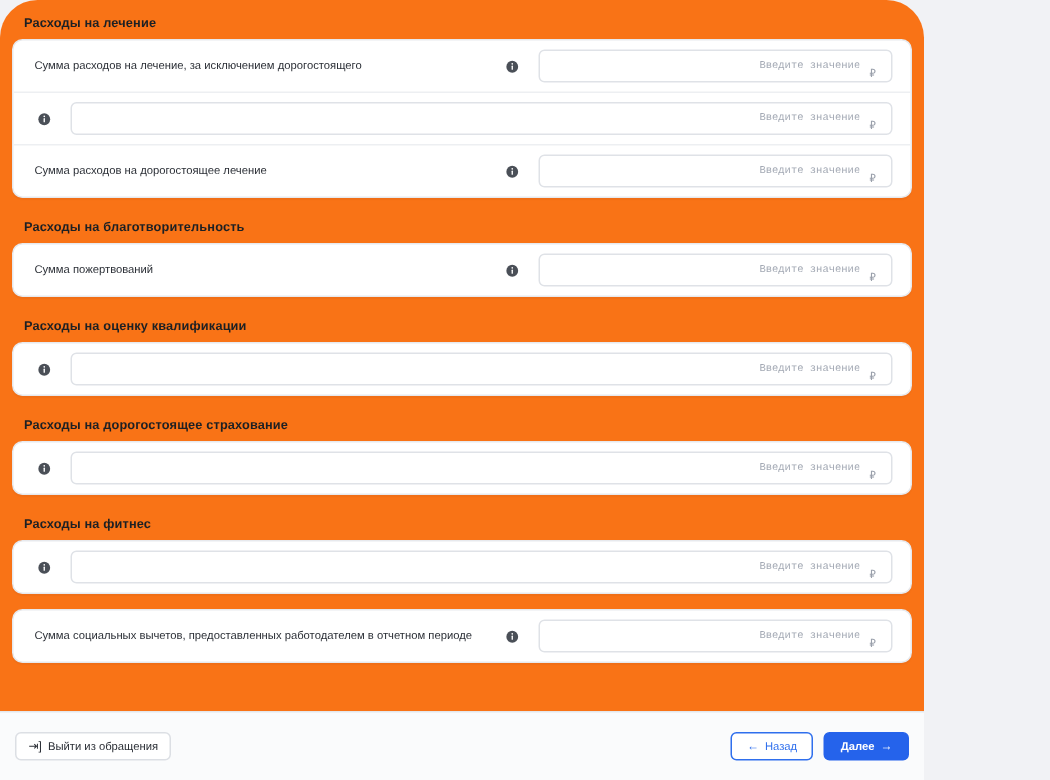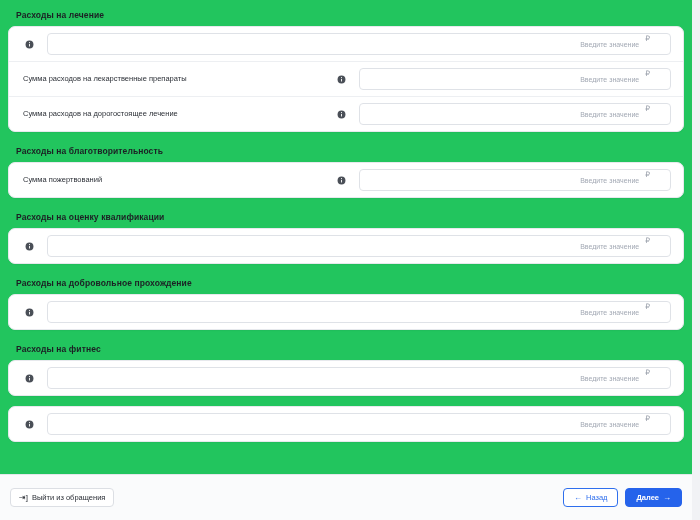--- a/index.html
+++ b/index.html
@@ -5,24 +5,25 @@
   * { box-sizing: border-box; }
   html, body {
     margin: 0; padding: 0;
     width: 700px; height: 520px;
     background: #f1f2f5;
     font-family: "Liberation Sans", "DejaVu Sans", sans-serif;
     overflow: hidden;
   }
   .page {
     position: relative;
-    width: 692px; height: 520px;
-    background: #22c55e;
+    width: 616px; height: 520px;
+    background: #f97316;
     display: flex;
     flex-direction: column;
+    border-radius: 25px;
   }
 
   
   .form-body {
     flex: 1 1 auto;
     padding: 6px 8px 0 8px;
     overflow: hidden;
   }
 
   .section { margin-bottom: 10px; }
@@ -64,29 +65,30 @@
     flex: 0 0 20px;
     display: flex;
     align-items: center;
     justify-content: center;
   }
   .info-icon svg { display: block; }
 
   .input-wrap {
     flex: 1 1 auto;
     display: flex;
-    align-items: flex-start;
+    align-items: flex-end;
     justify-content: flex-end;
     background: #ffffff;
     border: 1px solid #dfe2e7;
     border-radius: 4px;
     height: 22px;
-    padding: 0 20px 0 8px;
+    padding: 0 10px 0 8px;
     margin-left: 8px;
     margin-right: 2px;
+    font-family: Liberation Mono, monospace;
   }
   .input-field {
     flex: 1 1 auto;
     border: none;
     outline: none;
     background: transparent;
     font-family: inherit;
     font-size: 7px;
     color: #2b2f36;
     text-align: right;
@@ -150,34 +152,34 @@
 </head>
 <body>
 
 <div class="page">
 
   <div class="form-body" id="form-body">
       <div class="section">
         <div class="section-header">Расходы на лечение</div>
         <div class="card">
           <div class="field-row">
-            <div class="info-icon">
-              <svg width="9" height="9" viewBox="0 0 16 16">
-                <circle cx="8" cy="8" r="7" fill="#4a4f57"></circle>
-                <rect x="7.2" y="6.6" width="1.6" height="5" rx="0.7" fill="#ffffff"></rect>
-                <circle cx="8" cy="4.5" r="1" fill="#ffffff"></circle>
-              </svg>
-            </div>
-            <div class="input-wrap">
-              <input type="text" class="input-field" placeholder="Введите значение" style="">
-              <span class="currency">₽</span>
-            </div>
-          </div>
-          <div class="field-row">
-            <div class="field-label">Сумма расходов на лекарственные препараты</div>
+            <div class="field-label">Сумма расходов на лечение, за исключением дорогостоящего</div>
+            <div class="info-icon">
+              <svg width="9" height="9" viewBox="0 0 16 16">
+                <circle cx="8" cy="8" r="7" fill="#4a4f57"></circle>
+                <rect x="7.2" y="6.6" width="1.6" height="5" rx="0.7" fill="#ffffff"></rect>
+                <circle cx="8" cy="4.5" r="1" fill="#ffffff"></circle>
+              </svg>
+            </div>
+            <div class="input-wrap">
+              <input type="text" class="input-field" placeholder="Введите значение" style="">
+              <span class="currency">₽</span>
+            </div>
+          </div>
+          <div class="field-row">
             <div class="info-icon">
               <svg width="9" height="9" viewBox="0 0 16 16">
                 <circle cx="8" cy="8" r="7" fill="#4a4f57"></circle>
                 <rect x="7.2" y="6.6" width="1.6" height="5" rx="0.7" fill="#ffffff"></rect>
                 <circle cx="8" cy="4.5" r="1" fill="#ffffff"></circle>
               </svg>
             </div>
             <div class="input-wrap">
               <input type="text" class="input-field" placeholder="Введите значение" style="">
               <span class="currency">₽</span>
@@ -230,21 +232,21 @@
               </svg>
             </div>
             <div class="input-wrap">
               <input type="text" class="input-field" placeholder="Введите значение" style="">
               <span class="currency">₽</span>
             </div>
           </div>
         </div>
       </div>
       <div class="section">
-        <div class="section-header">Расходы на добровольное прохождение</div>
+        <div class="section-header">Расходы на дорогостоящее страхование</div>
         <div class="card">
           <div class="field-row">
             <div class="info-icon">
               <svg width="9" height="9" viewBox="0 0 16 16">
                 <circle cx="8" cy="8" r="7" fill="#4a4f57"></circle>
                 <rect x="7.2" y="6.6" width="1.6" height="5" rx="0.7" fill="#ffffff"></rect>
                 <circle cx="8" cy="4.5" r="1" fill="#ffffff"></circle>
               </svg>
             </div>
             <div class="input-wrap">
@@ -268,20 +270,21 @@
             <div class="input-wrap">
               <input type="text" class="input-field" placeholder="Введите значение" style="">
               <span class="currency">₽</span>
             </div>
           </div>
         </div>
       </div>
       <div class="section">
         <div class="card">
           <div class="field-row">
+            <div class="field-label">Сумма социальных вычетов, предоставленных работодателем в отчетном периоде</div>
             <div class="info-icon">
               <svg width="9" height="9" viewBox="0 0 16 16">
                 <circle cx="8" cy="8" r="7" fill="#4a4f57"></circle>
                 <rect x="7.2" y="6.6" width="1.6" height="5" rx="0.7" fill="#ffffff"></rect>
                 <circle cx="8" cy="4.5" r="1" fill="#ffffff"></circle>
               </svg>
             </div>
             <div class="input-wrap">
               <input type="text" class="input-field" placeholder="Введите значение" style="">
               <span class="currency">₽</span>

